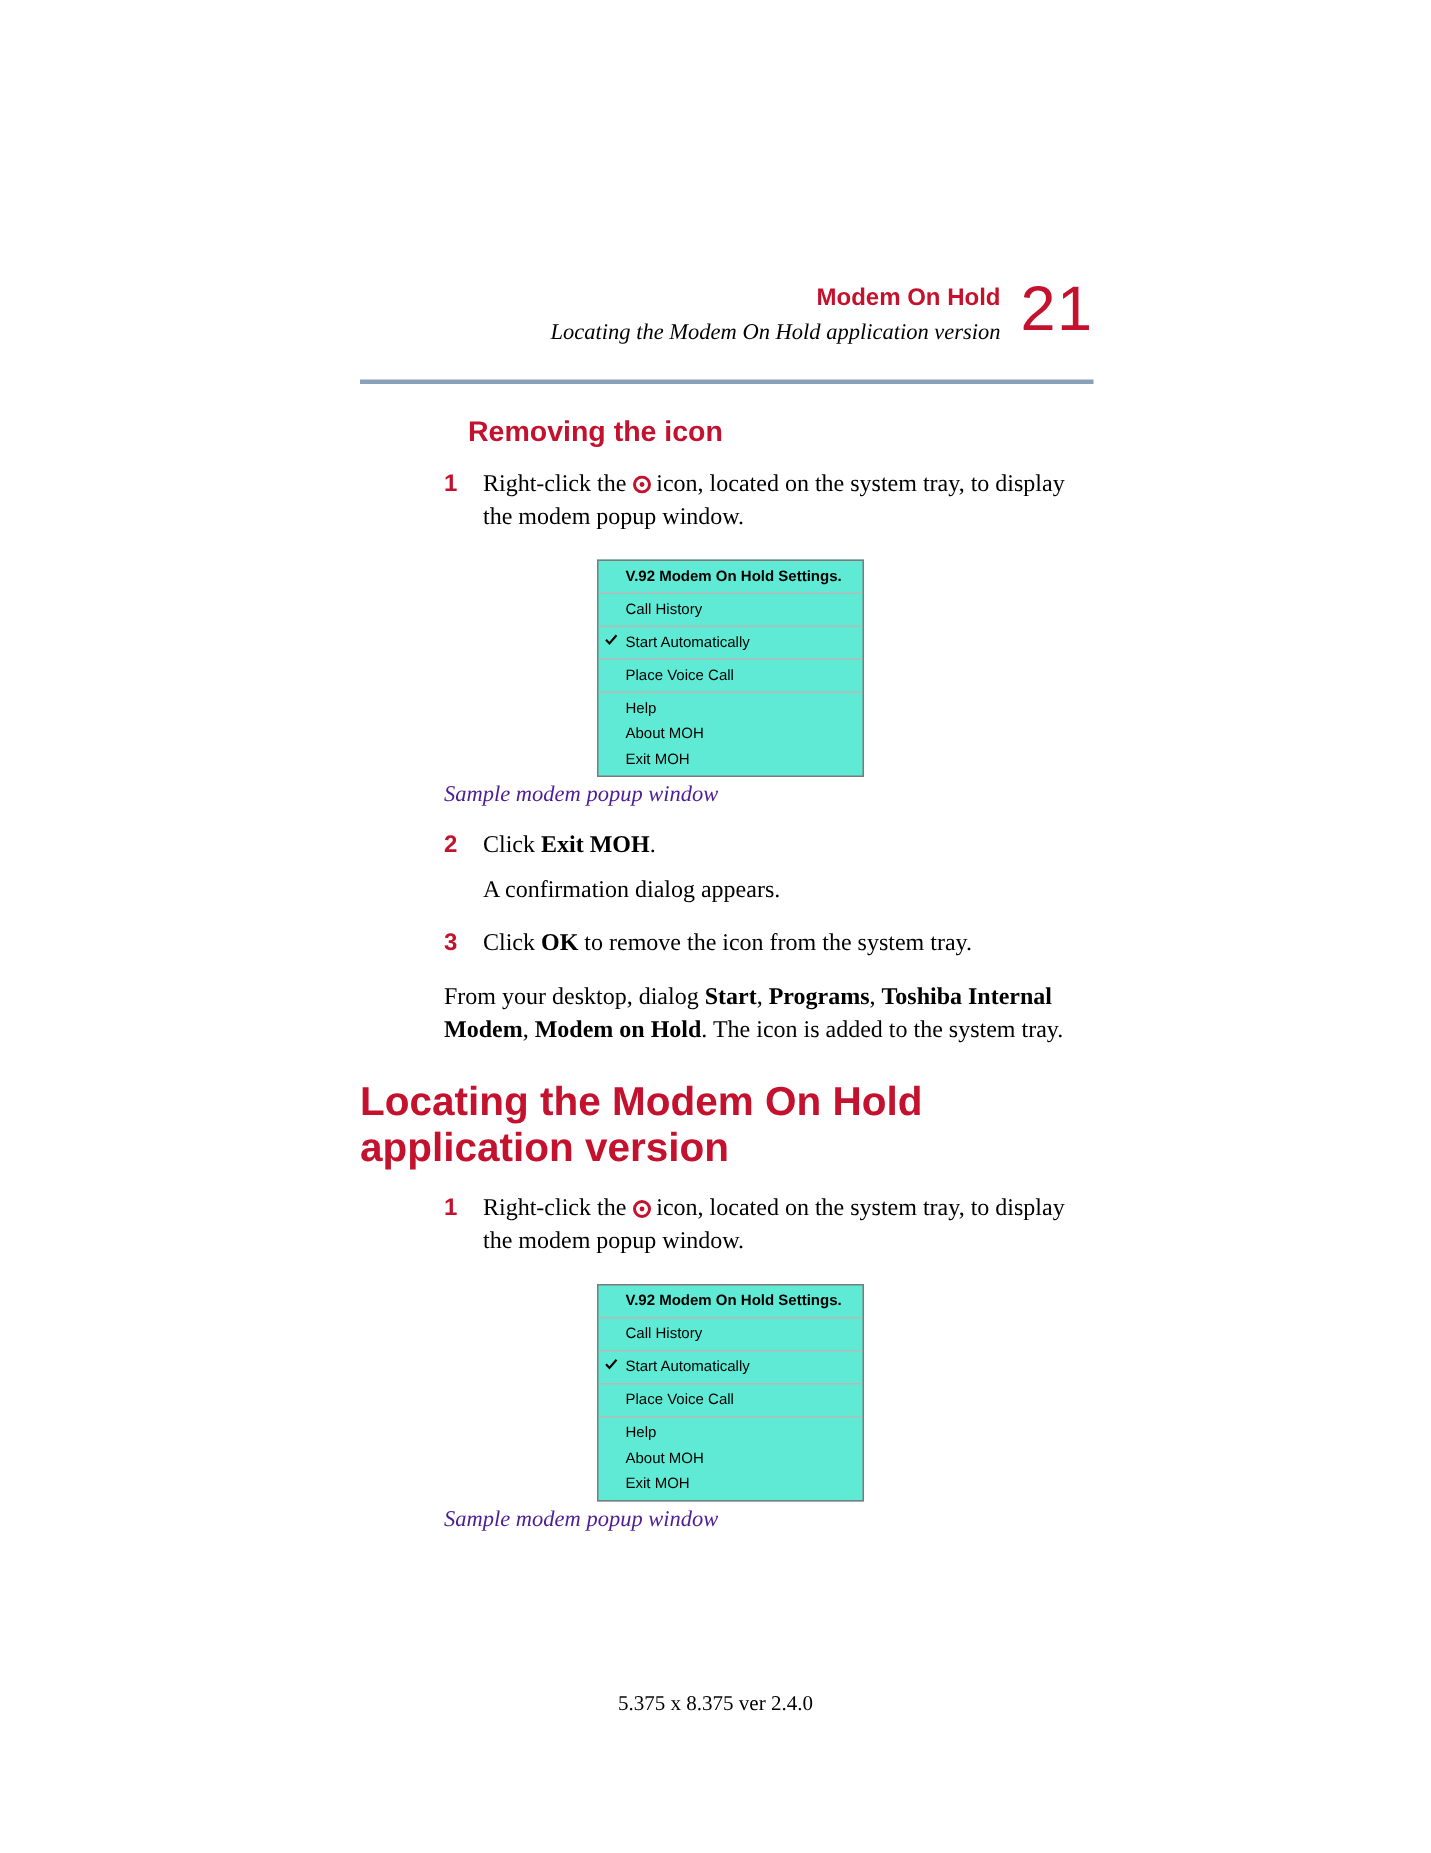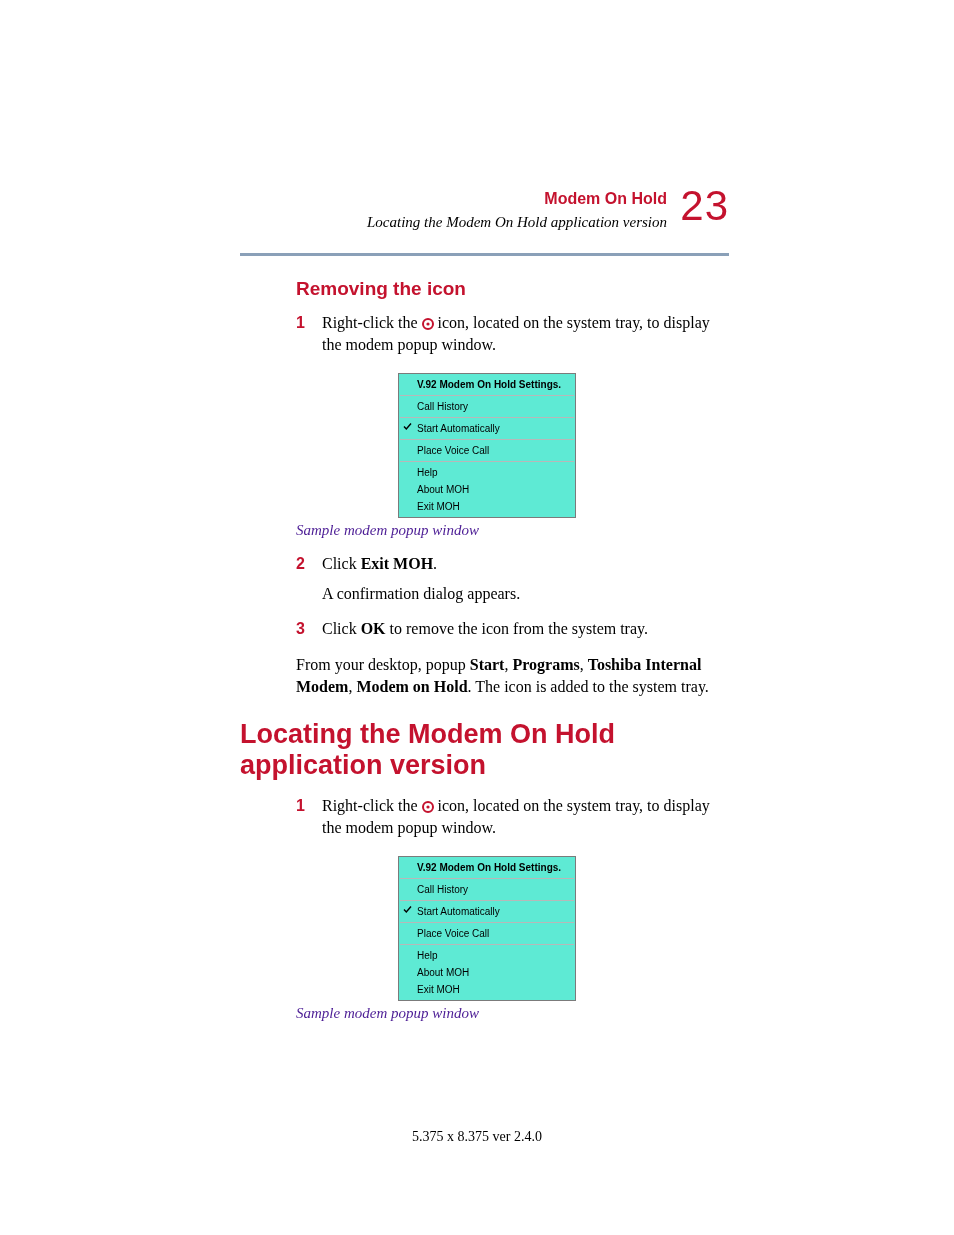--- a/index.html
+++ b/index.html
@@ -48,21 +48,21 @@
   hr.rule {
     border: none;
     border-top: 3px solid #8aa0b8;
     margin: 22px 0 22px 0;
   }
   .h2 {
     font-family: Arial, Helvetica, sans-serif;
     font-weight: 700;
     color: #c4122e;
     font-size: 19px;
-    margin: 8px 0 12px 56px;
+    margin: 8px 0 12px 72px;
   }
   .h1 {
     font-family: Arial, Helvetica, sans-serif;
     font-weight: 700;
     color: #c4122e;
     font-size: 27px;
     line-height: 1.15;
     margin: 22px 0 14px 0;
   }
   .step {
@@ -138,21 +138,21 @@
     font-size: 14px;
     margin-top: 38px;
   }
 </style>
 </head>
 <body>
 
 <div class="page">
 
   <div class="running-head">
-    <span class="page-num">23</span>
+    <span class="page-num">21</span>
     <span class="chapter-title">Modem On Hold</span>
     <span class="section-title">Locating the Modem On Hold application version</span>
   </div>
 
   <hr class="rule">
 
   <div class="h2">Removing the icon</div>
 
   <div class="step">
     <div class="num">1</div>
@@ -205,21 +205,21 @@
   <div class="step">
     <div class="num">3</div>
     <div class="txt">
       <p>
         <span>Click </span><b>OK</b><span> to remove the icon from the system tray.</span>
       </p>
     </div>
   </div>
 
   <div class="body">
-    <span>From your desktop, popup </span><b>Start</b><span>, </span><b>Programs</b><span>, </span><b>Toshiba Internal Modem</b><span>, </span><b>Modem on Hold</b><span>. The icon is added to the system tray.</span>
+    <span>From your desktop, dialog </span><b>Start</b><span>, </span><b>Programs</b><span>, </span><b>Toshiba Internal Modem</b><span>, </span><b>Modem on Hold</b><span>. The icon is added to the system tray.</span>
   </div>
 
   <div class="h1">Locating the Modem On Hold application version</div>
 
   <div class="step">
     <div class="num">1</div>
     <div class="txt">
       <p>
         <span>Right-click the </span>
         <span class="inline-icon">

